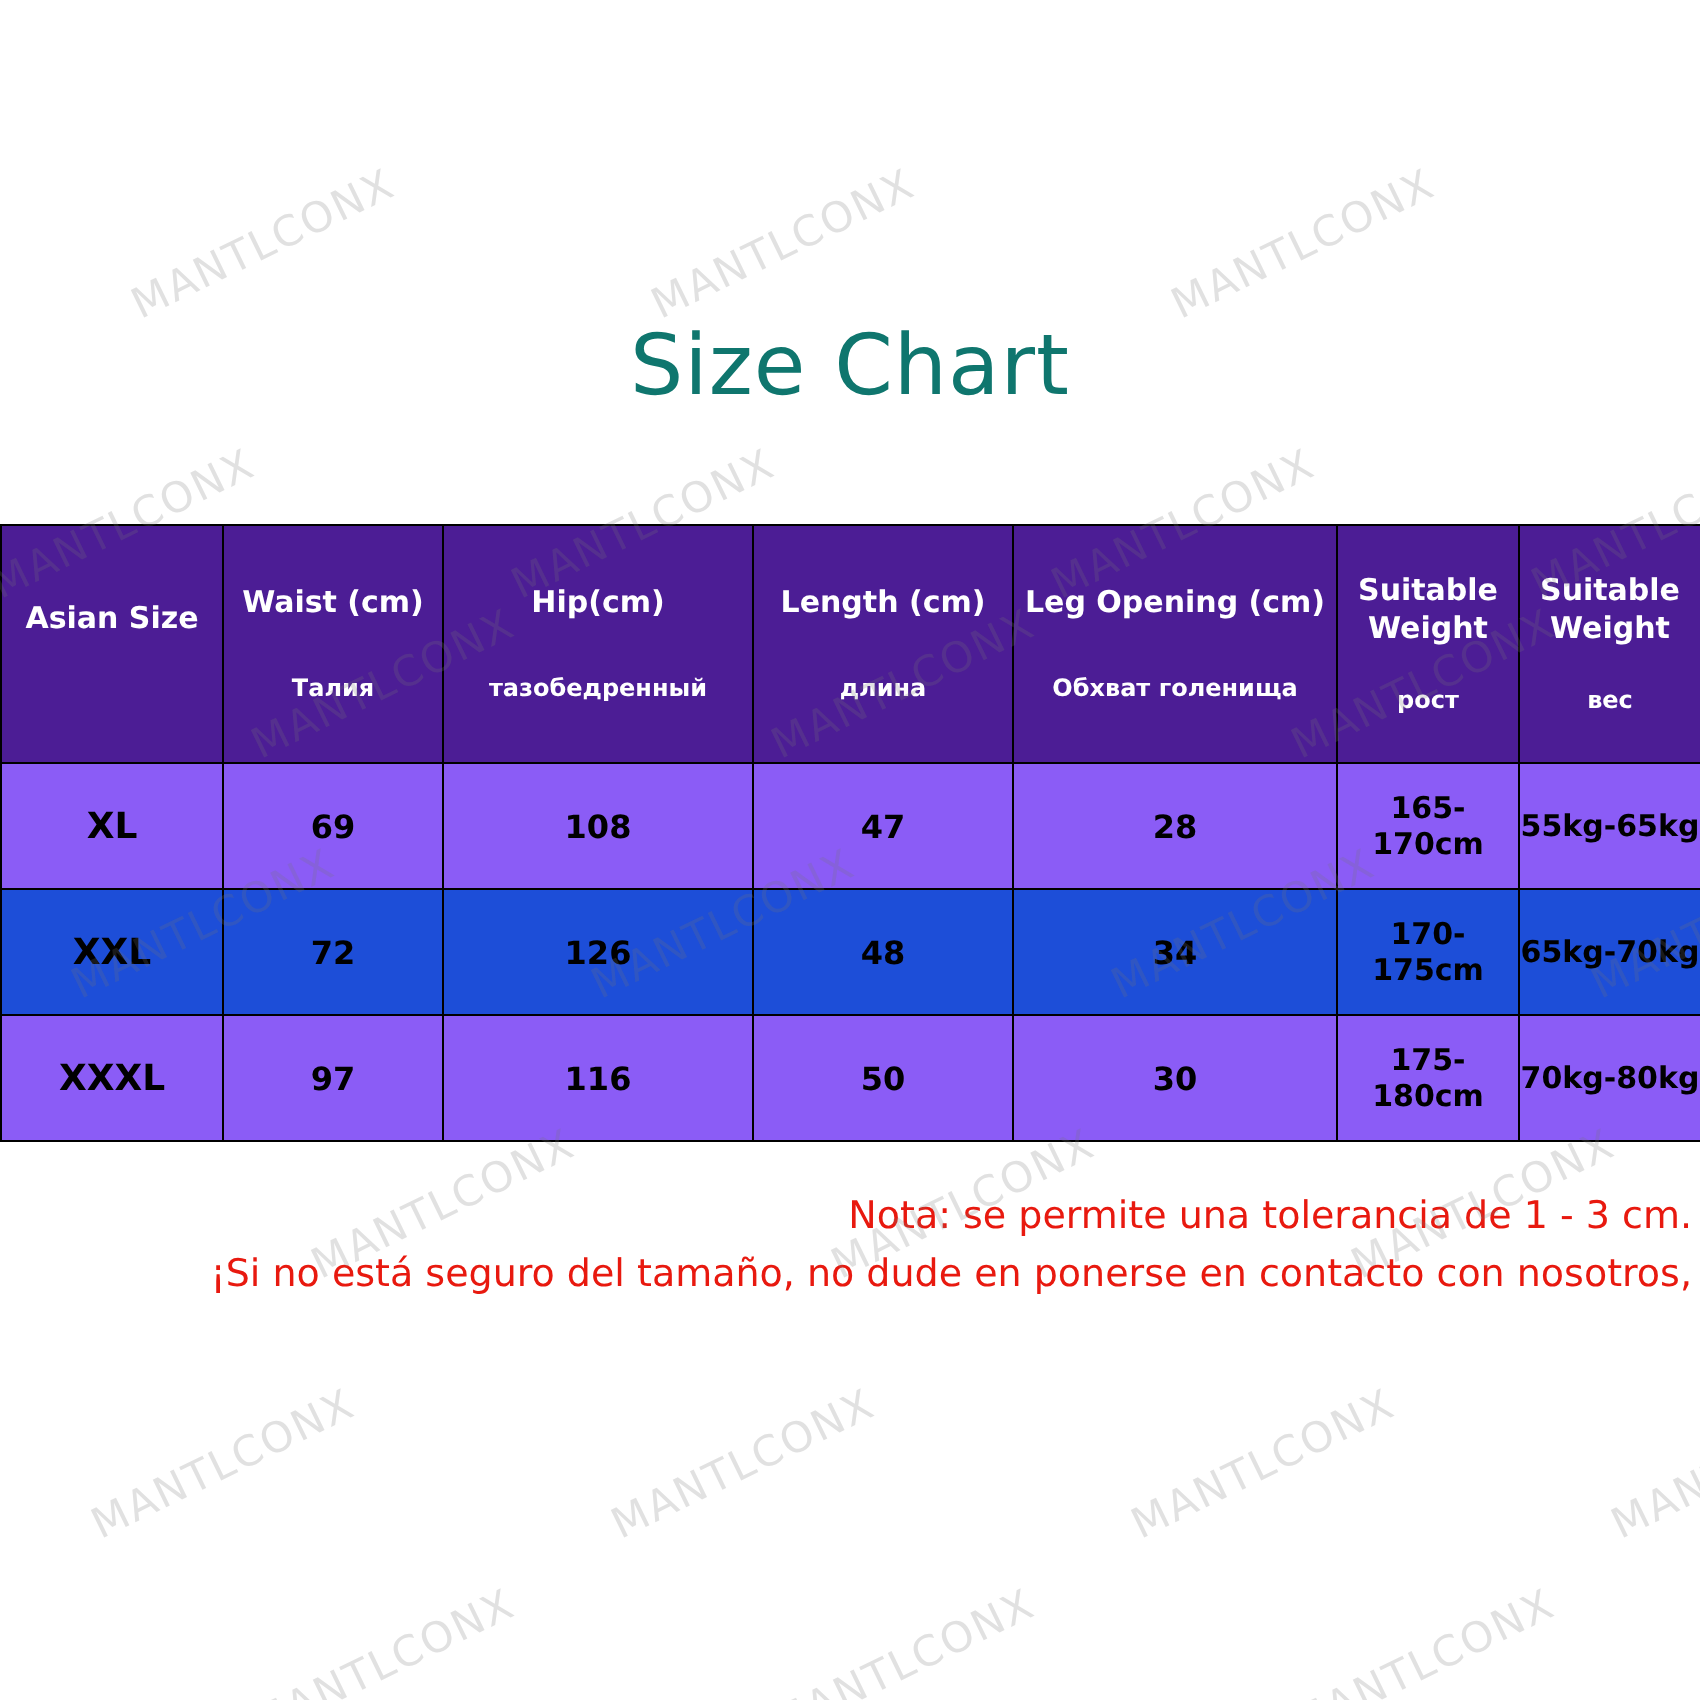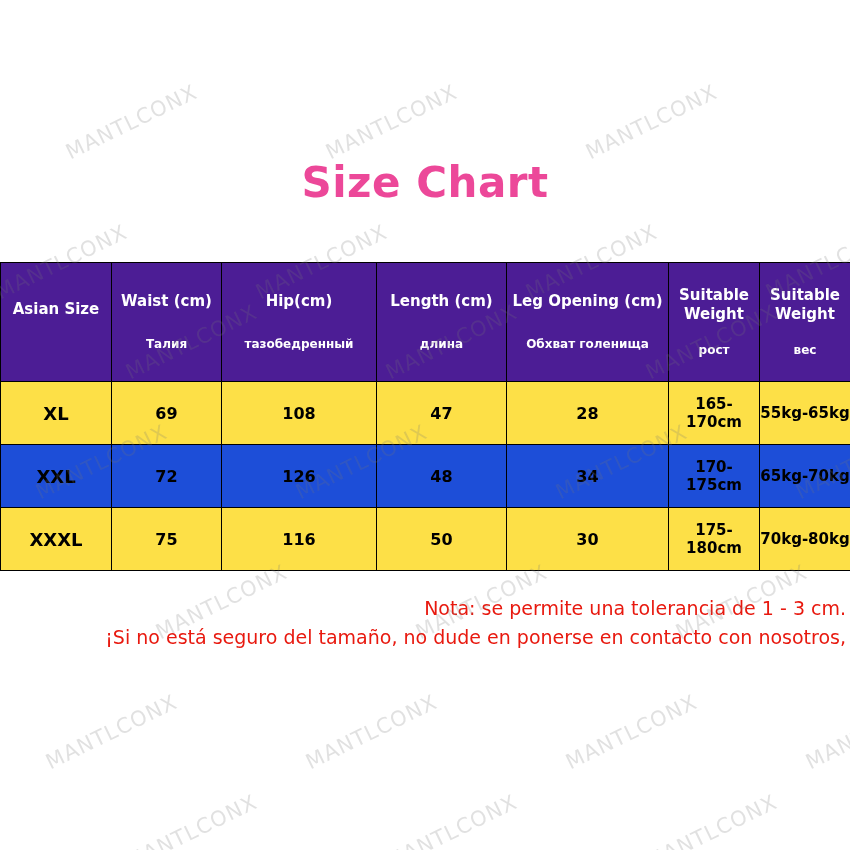--- a/index.html
+++ b/index.html
@@ -41,22 +41,22 @@
     z-index: 1;
   }
 
   .title {
     position: absolute;
     top: 158px;
     left: 0;
     width: 850px;
     text-align: center;
     font-size: 42px;
-    font-weight: bold;
-    color: #ec4899;
+    font-weight: normal;
+    color: #0f766e;
     letter-spacing: 0.5px;
   }
 
   table.size-chart {
     position: absolute;
     top: 262px;
     left: 0;
     width: 850px;
     border-collapse: collapse;
     table-layout: fixed;
@@ -90,21 +90,21 @@
   }
   th .hdr-en { display: block; margin-bottom: 26px; }
   th .hdr-ru { display: block; font-size: 12px; }
   th.narrow .hdr-en { margin-bottom: 20px; }
 
   tbody td {
     height: 62px;
     font-size: 16px;
     font-weight: bold;
     color: #000000;
-    background: #fde047;
+    background: #8b5cf6;
   }
   tbody tr.alt td {
     background: #1d4ed8;
   }
   tbody td.size-cell {
     font-size: 18px;
   }
   tbody td.small {
     font-size: 15px;
   }
@@ -184,21 +184,21 @@
         <td class="size-cell">XXL</td>
         <td>72</td>
         <td>126</td>
         <td>48</td>
         <td>34</td>
         <td class="small">170-175cm</td>
         <td class="small">65kg-70kg</td>
       </tr>
       <tr>
         <td class="size-cell">XXXL</td>
-        <td>75</td>
+        <td>97</td>
         <td>116</td>
         <td>50</td>
         <td>30</td>
         <td class="small">175-180cm</td>
         <td class="small">70kg-80kg</td>
       </tr>
     </tbody>
   </table>
 
   <div class="notes">

